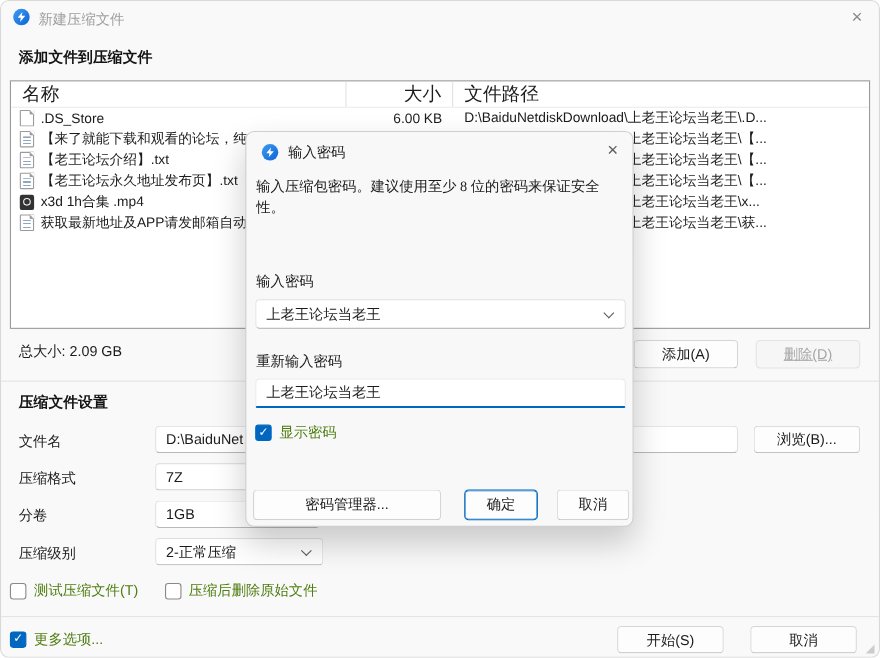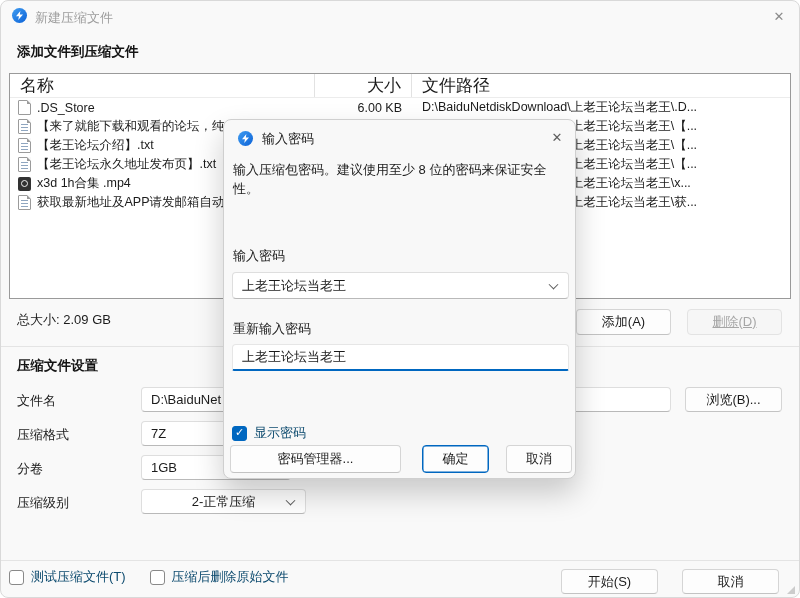--- a/index.html
+++ b/index.html
@@ -22,21 +22,21 @@
           border-right:1.4px solid #5c5c5c; border-bottom:1.4px solid #5c5c5c;
           transform:translateY(-70%) rotate(45deg); }
   .focusfield { border:1px solid #e6e6e6; border-bottom:2px solid #0067c0;
                 border-radius:4px 4px 2px 2px; }
 
   .cb { width:15px; height:15px; border:1px solid #898989; border-radius:3px;
         background:#fff; display:inline-block; flex:none; position:relative; cursor:pointer; }
   .cb.checked { background:#0067c0; border-color:#0067c0; }
   .cb.checked::after { content:"\2713"; position:absolute; left:2px; top:-1px;
         color:#fff; font-size:11px; font-weight:bold; }
-  .cbrow { display:flex; align-items:center; gap:7px; font-size:13px; color:#0c4a6e;margin-top:40px; }
+  .cbrow { display:flex; align-items:center; gap:7px; font-size:13px; color:#4d7c0f; }
 
   .logo { position:relative; width:15px; height:15px; border-radius:50%; flex:none;
           background:linear-gradient(135deg,#3f9cf0,#0d63d8); }
   .logo::after { content:""; position:absolute; left:4px; top:3px; width:7px; height:9px;
           background:#fff; clip-path:polygon(62% 0,0 58%,42% 58%,32% 100%,100% 38%,55% 38%); }
 
   .closex { position:absolute; width:22px; height:22px; display:flex; align-items:center;
             justify-content:center; color:#5f5f5f; cursor:pointer; }
   .closex::before { content:"\2715"; font-size:13px; }
 
@@ -77,21 +77,21 @@
       border:1.5px solid #f2f2f2; border-radius:50%; }
 
   
   #dialog { position:absolute; left:222px; top:118px; width:353px; height:360px;
             background:#f8f8f8; border:1px solid #cfcfcf; border-radius:8px;
             box-shadow:0 14px 30px rgba(0,0,0,.20); }
   #dialog .logo { position:absolute; left:14px; top:11px; }
   #dlg-title { position:absolute; left:38px; top:10px; font-size:13px; color:#1b1b1b; }
   #dlg-close { right:7px; top:6px; }
   #dlg-desc { position:absolute; left:9px; top:41px; width:336px; font-size:13px;
-              color:#1b1b1b; line-height:1.45; }
+              color:#1b1b1b; line-height:1.45;font-family:Liberation Serif, serif; }
   #dlg-enter-label { left:9px; top:127px; }
   #dlg-combo { left:8px; top:152px; width:337px; height:27px; }
   #dlg-combo input { border:none; outline:none; background:transparent; font-size:13px;
               font-family:inherit; width:300px; padding:0; color:#1b1b1b; }
   #dlg-reenter-label { left:9px; top:200px; }
   #dlg-input { left:8px; top:224px; width:337px; height:27px; }
   #dlg-show-row { position:absolute; left:8px; top:264px; }
   #dlg-manager { left:6px; top:325px; width:171px; height:28px; }
   #dlg-ok { left:198px; top:325px; width:67px; height:28px; }
   #dlg-cancel { left:282px; top:325px; width:66px; height:28px; }
@@ -189,21 +189,21 @@
     <span class="chev"></span>
   </div>
 
   <div class="label13" style="left:16px; top:459px;">分卷</div>
   <div class="field select" style="left:140px; top:454px; width:150px; height:25px;">
     <span>1GB</span>
     <span class="chev"></span>
   </div>
 
   <div class="label13" style="left:16px; top:493px;">压缩级别</div>
-  <div class="field select" style="left:140px; top:488px; width:165px; height:25px;justify-content:center;">
+  <div class="field select" style="left:140px; top:488px; width:153px; height:25px;">
     <span>2-正常压缩</span>
     <span class="chev"></span>
   </div>
 
   <div style="position:absolute; left:8px; top:527px; display:flex; gap:24px;">
     <span class="cbrow">
       <span class="cb"></span>
       <span>测试压缩文件(T)</span>
     </span>
     <span class="cbrow">

